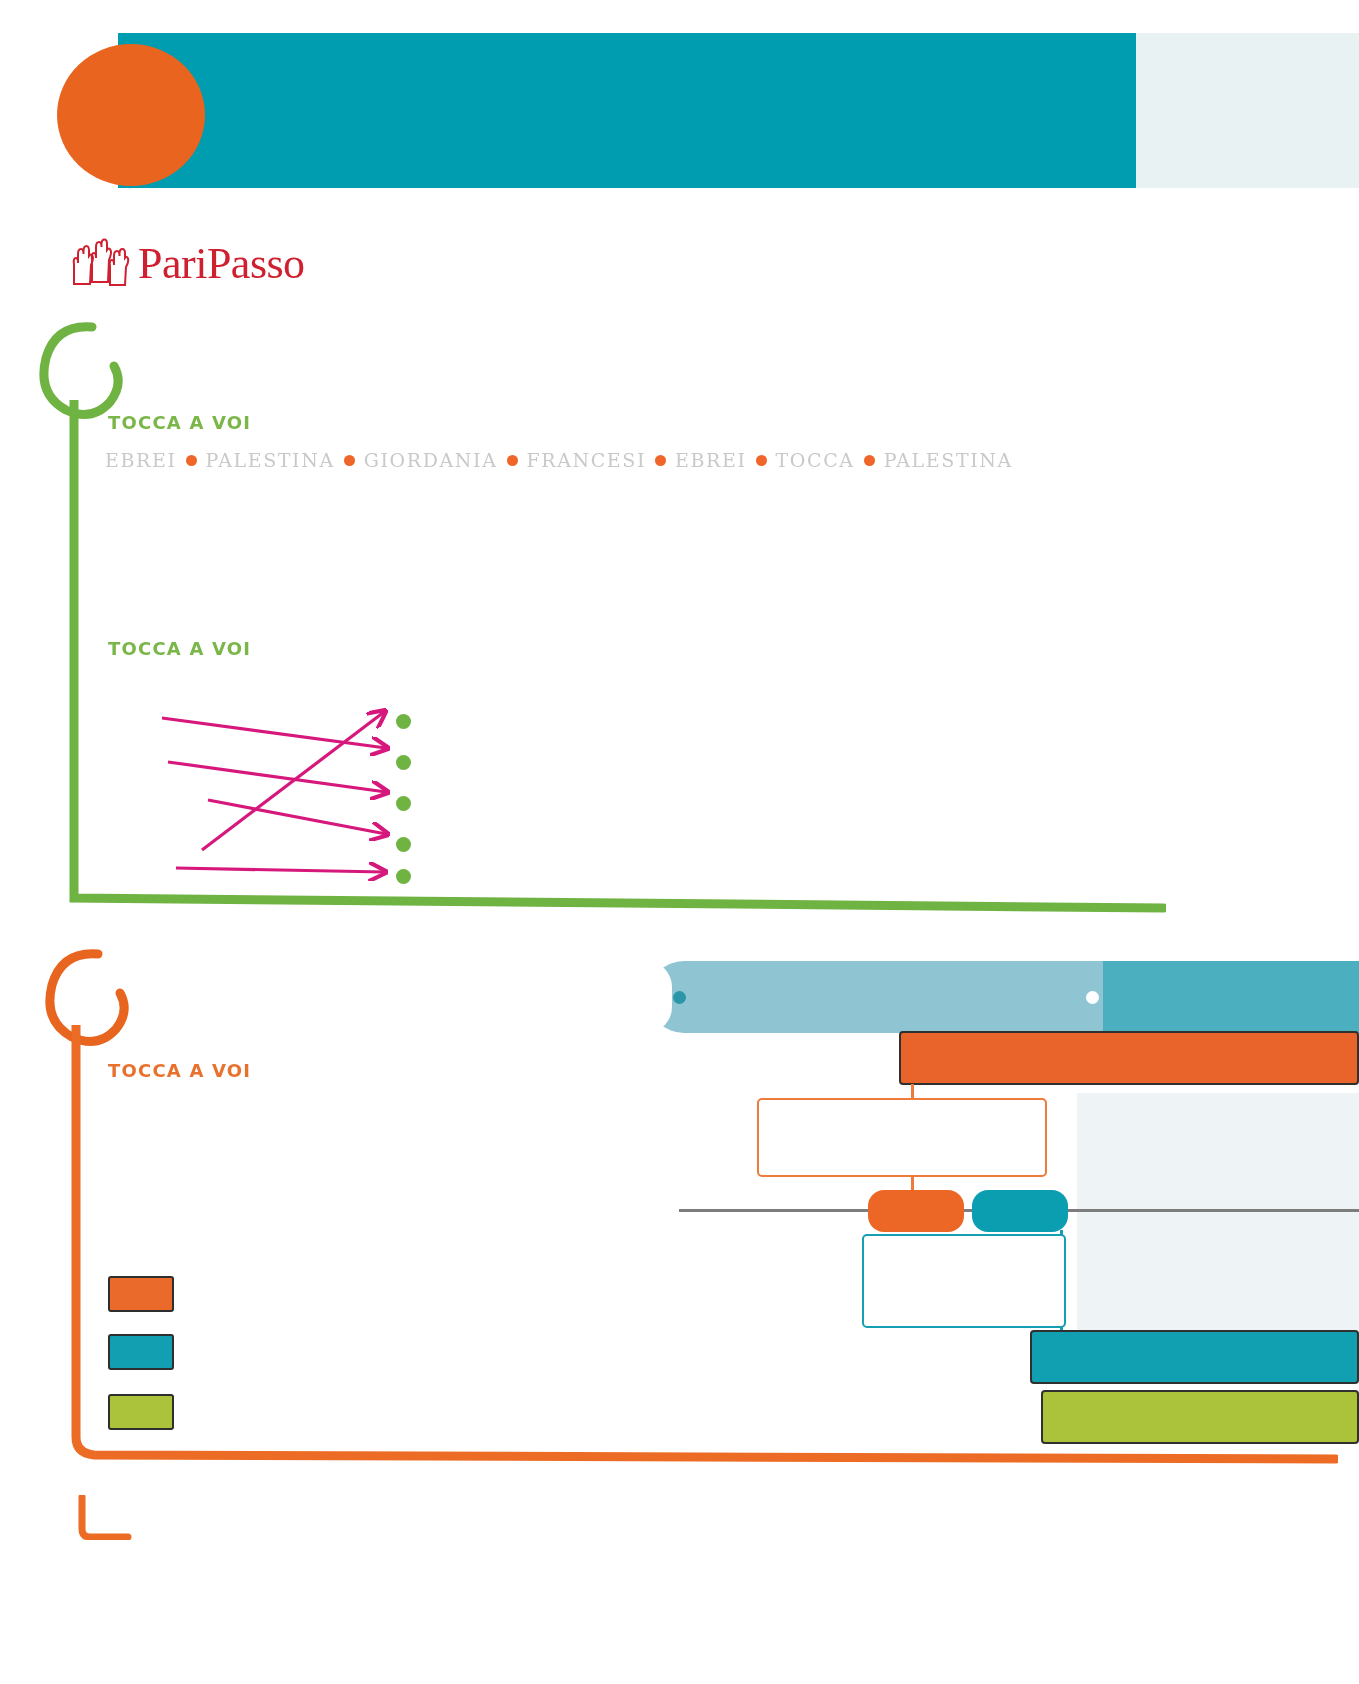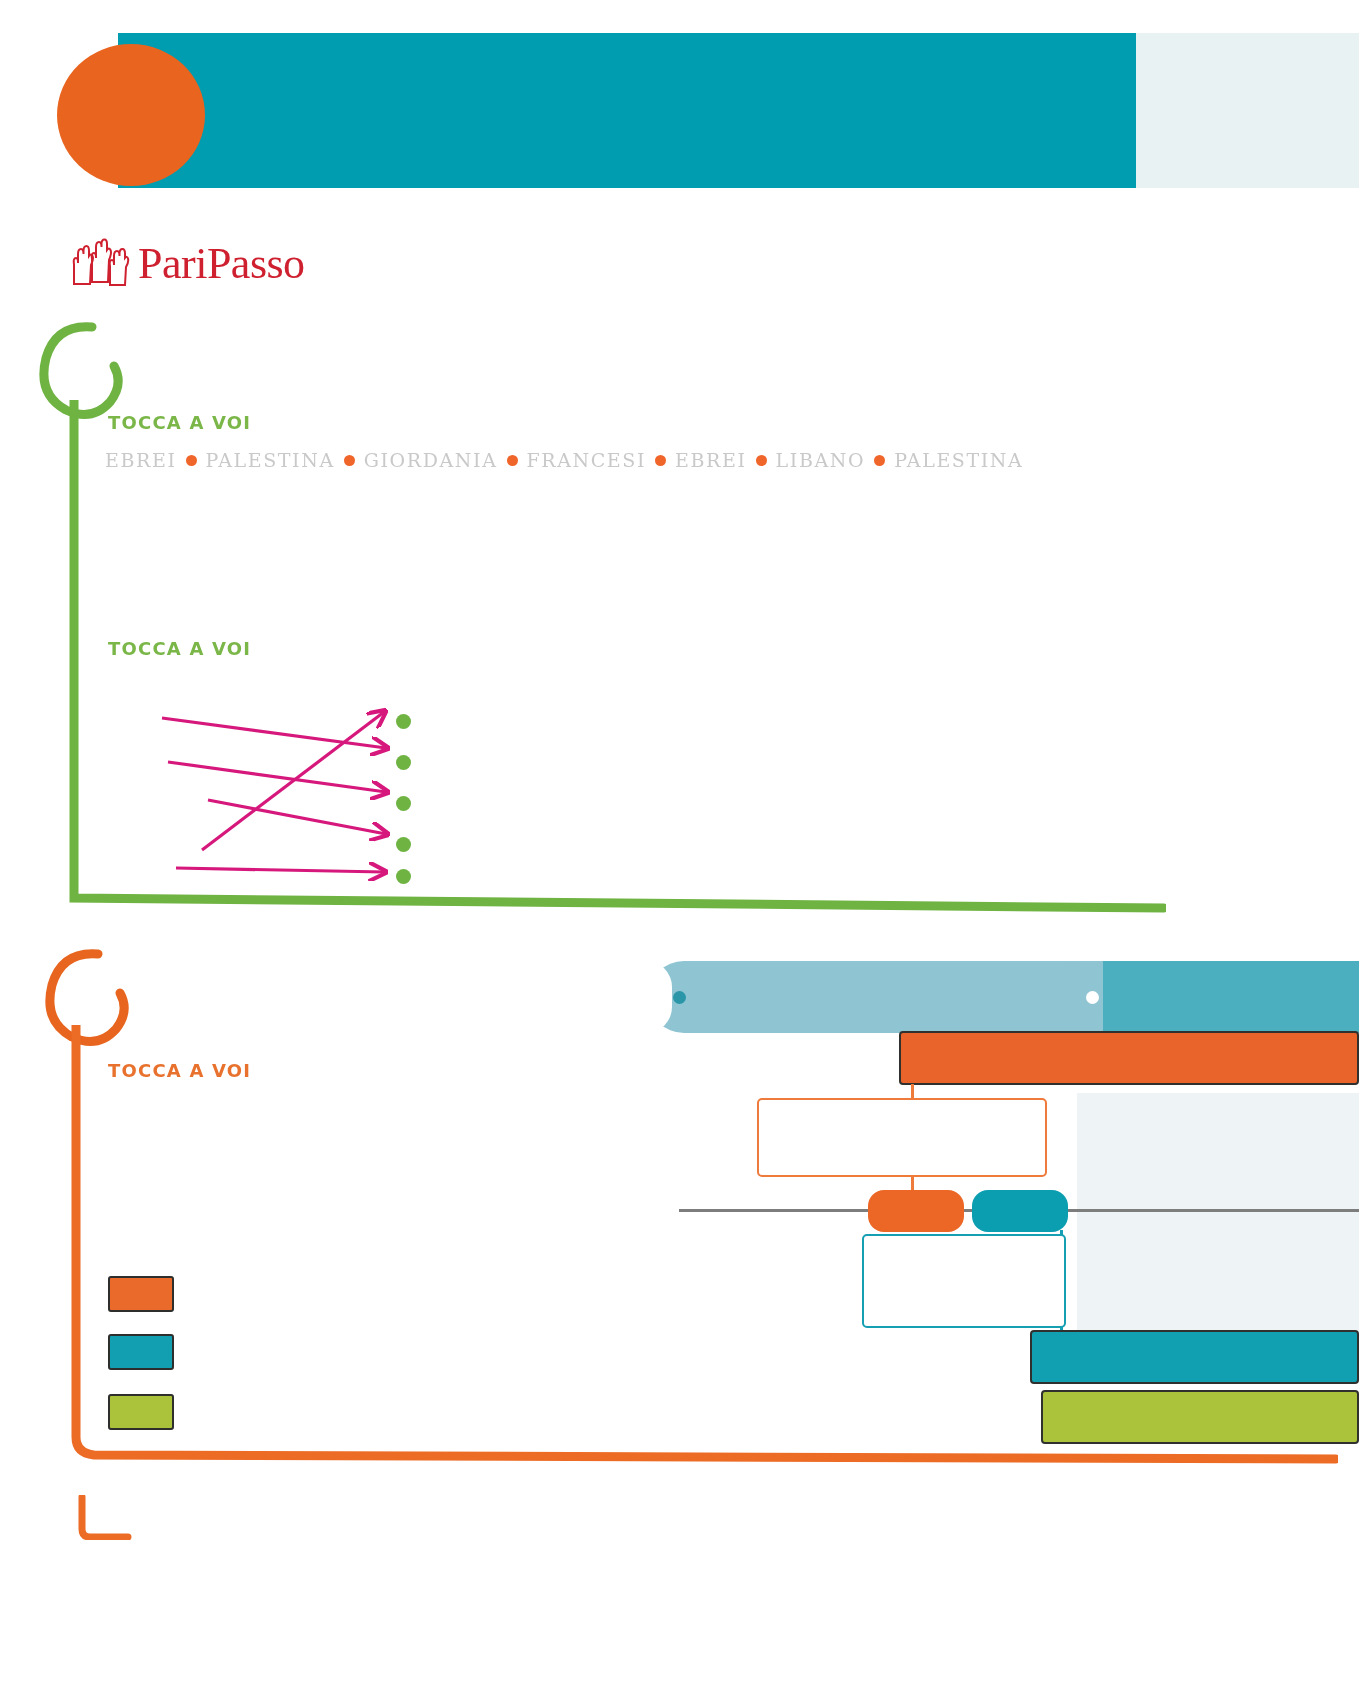--- a/index.html
+++ b/index.html
@@ -315,21 +315,21 @@
     <span class="term">EBREI</span>
     <span class="term-sep"></span>
     <span class="term">PALESTINA</span>
     <span class="term-sep"></span>
     <span class="term">GIORDANIA</span>
     <span class="term-sep"></span>
     <span class="term">FRANCESI</span>
     <span class="term-sep"></span>
     <span class="term">EBREI</span>
     <span class="term-sep"></span>
-    <span class="term">LIBANO</span>
+    <span class="term">TOCCA</span>
     <span class="term-sep"></span>
     <span class="term">PALESTINA</span>
   </div>
 
   <div class="green-head2">TOCCA A VOI</div>
 
   <svg class="match-svg" viewBox="0 0 290 190">
     <defs>
       <marker id="ah" viewBox="0 0 10 10" refX="8" refY="5" markerWidth="6" markerHeight="6" orient="auto-start-reverse">
         <path d="M 0 0 L 10 5 L 0 10" fill="none" stroke="#d6187c" stroke-width="2.2"></path>

